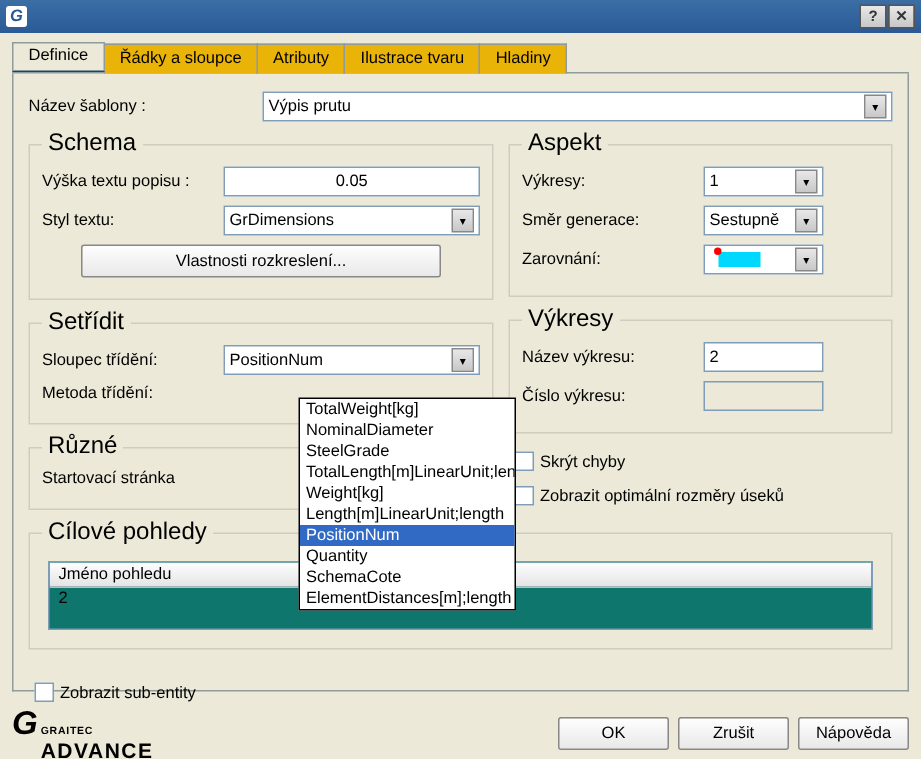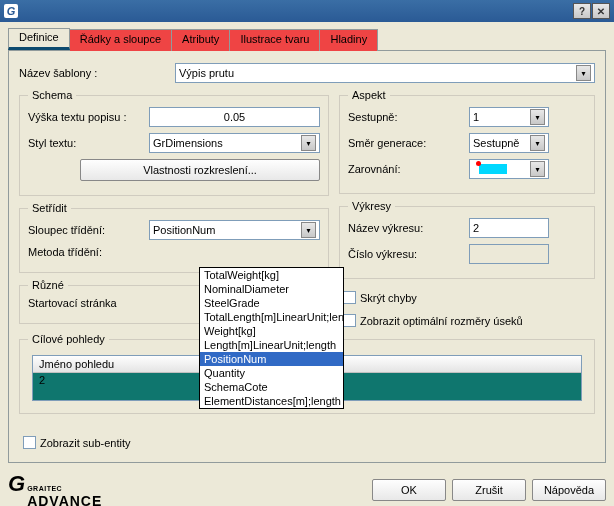--- a/index.html
+++ b/index.html
@@ -4,30 +4,30 @@
 <style>
 *{box-sizing:border-box;margin:0;padding:0}
 body{font-family:Tahoma,Arial,sans-serif;font-size:11px;background:#fff;width:614px;height:506px;overflow:hidden}
 .titlebar{background:linear-gradient(to bottom,#3a6ea5,#2a5a95);color:#fff;height:22px;display:flex;align-items:center;padding:0 4px;justify-content:space-between}
 .titlebar-left{display:flex;align-items:center;gap:4px}
 .title-icon{width:14px;height:14px;background:#fff;border-radius:2px;display:flex;align-items:center;justify-content:center;color:#2a5a95;font-weight:bold;font-style:italic;font-size:11px}
 .titlebar-btns{display:flex;gap:1px}
 .titlebar-btn{width:18px;height:16px;background:linear-gradient(to bottom,#e8e8e8,#c8c8c8);border:1px solid #555;display:flex;align-items:center;justify-content:center;font-size:10px;font-weight:bold;color:#333}
 .content{padding:6px 8px;background:#ece9d8;height:calc(100% - 22px)}
 .tabrow{display:flex;border-bottom:1px solid #919b9c;margin-bottom:0}
-.tab{padding:3px 10px;border:1px solid #919b9c;border-bottom:none;background:#ef4444;margin-right:-1px;cursor:pointer;position:relative;top:1px}
-.tab.active{background:#ece9d8;border-bottom:3px solid #0c4a6e;z-index:2;top:0;padding-top:2px;padding-bottom:4px}
+.tab{padding:3px 10px;border:1px solid #919b9c;border-bottom:none;background:#eab308;margin-right:-1px;cursor:pointer;position:relative;top:1px}
+.tab.active{background:#ece9d8;border-bottom:1px solid #0c4a6e;z-index:2;top:0;padding-top:2px;padding-bottom:4px}
 .panel{border:1px solid #919b9c;border-top:none;padding:12px 10px;height:calc(100% - 60px);position:relative}
 .row{display:flex;align-items:center;margin-bottom:6px;gap:6px}
 .lbl{min-width:115px}
 .input,.select{border:1px solid #7f9db9;background:#fff;font:inherit;padding:1px 3px;height:20px}
 .select{display:flex;align-items:center;justify-content:space-between}
 .select-btn{width:15px;height:16px;background:linear-gradient(to bottom,#e8e8e8,#c8c8c8);border:1px solid #888;display:flex;align-items:center;justify-content:center;font-size:8px}
 fieldset{border:1px solid #d0ccc0;padding:6px 8px 8px;margin-bottom:6px}
-legend{padding:0 4px;font-size:11px}
+legend{padding:0 4px;font-size:16px}
 .cols{display:flex;gap:10px}
 .col-left{flex:0 0 310px}
 .col-right{flex:1}
 .btn{background:linear-gradient(to bottom,#fefefe,#e8e8e8);border:1px solid #888;padding:2px 8px;height:22px;cursor:pointer;border-radius:2px;font:inherit}
 .dropdown-list{position:absolute;background:#fff;border:1px solid #000;top:216px;left:190px;width:145px;z-index:100}
 .dropdown-item{padding:1px 4px;font-size:11px;white-space:nowrap;overflow:hidden}
 .dropdown-item.sel{background:#316ac5;color:#fff}
 .chk{display:flex;align-items:center;gap:4px}
 .chkbox{width:13px;height:13px;border:1px solid #7f9db9;background:#fff}
 .listbox{border:1px solid #7f9db9;background:#0f766e;height:46px;overflow:auto;font-size:11px}
@@ -82,21 +82,21 @@
             <span class="lbl">Výška textu popisu :</span>
             <input class="input" style="flex: 1 1 0%; text-align: center;" value="0.05">
           </div>
           <div class="row">
             <span class="lbl">Styl textu:</span>
             <div class="select" style="flex:1">
               <span>GrDimensions</span>
               <span class="select-btn">▾</span>
             </div>
           </div>
-          <div class="row" style="justify-content:flex-end">
+          <div class="row" style="justify-content:center">
             <button class="btn" style="width:240px">Vlastnosti rozkreslení...</button>
           </div>
         </fieldset>
 
         <fieldset>
           <legend>Setřídit</legend>
           <div class="row">
             <span class="lbl">Sloupec třídění:</span>
             <div class="select" style="flex:1">
               <span>PositionNum</span>
@@ -115,21 +115,21 @@
             <span class="lbl">Startovací stránka</span>
             <div style="flex:1"></div>
           </div>
         </fieldset>
       </div>
 
       <div class="col-right">
         <fieldset>
           <legend>Aspekt</legend>
           <div class="row">
-            <span class="lbl">Sestupně:</span>
+            <span class="lbl">Výkresy:</span>
             <div class="select" style="width:80px">
               <span>1</span>
               <span class="select-btn">▾</span>
             </div>
           </div>
           <div class="row">
             <span class="lbl">Směr generace:</span>
             <div class="select" style="width:80px">
               <span>Sestupně</span>
               <span class="select-btn">▾</span>

